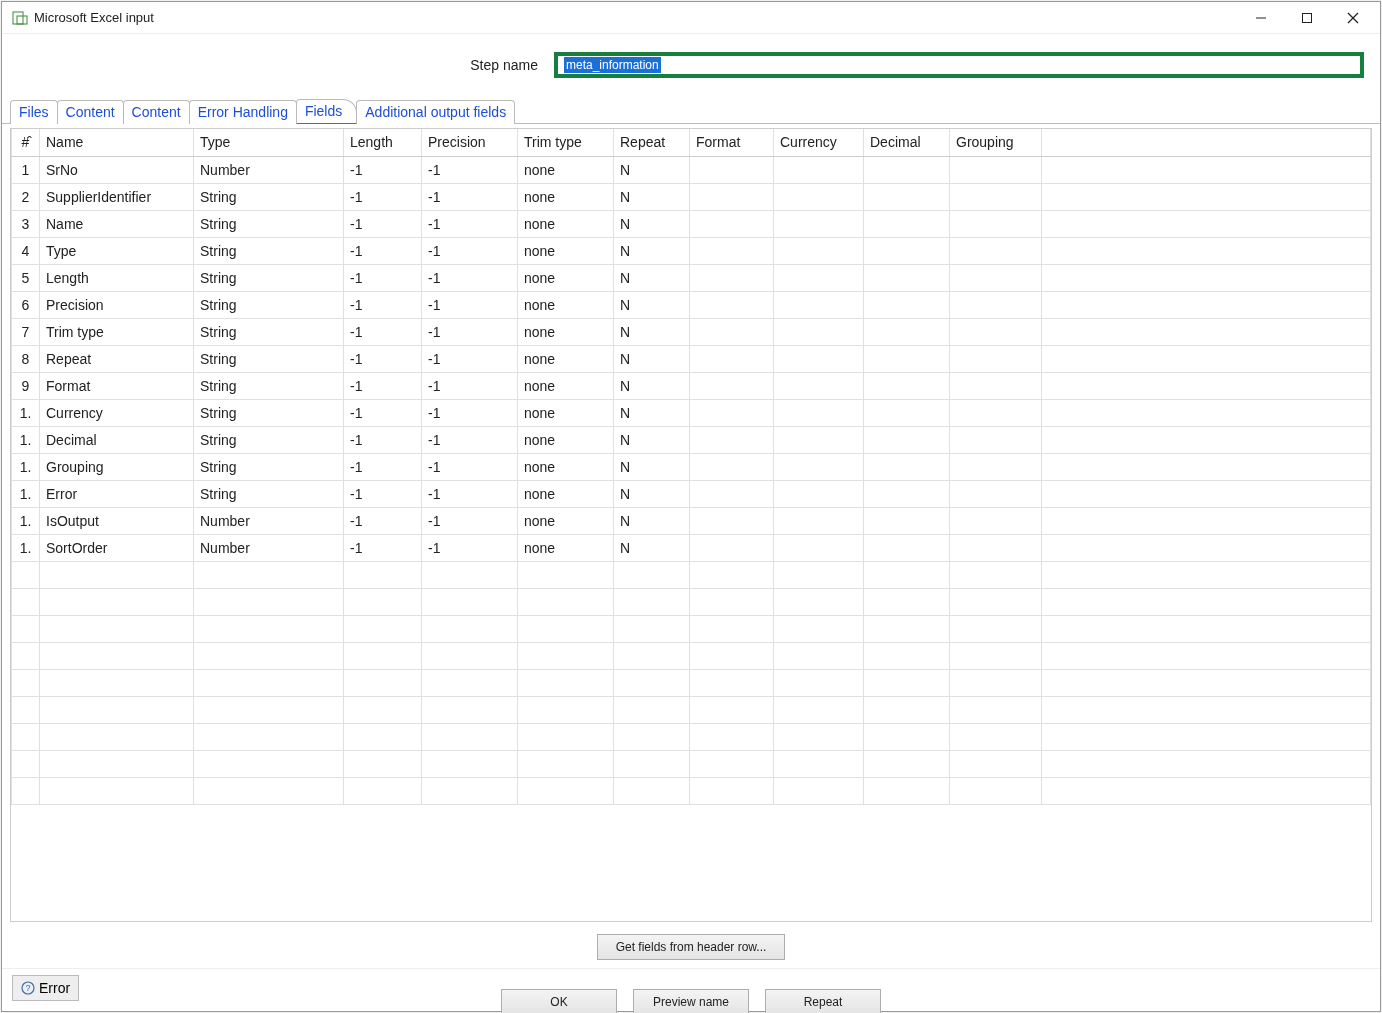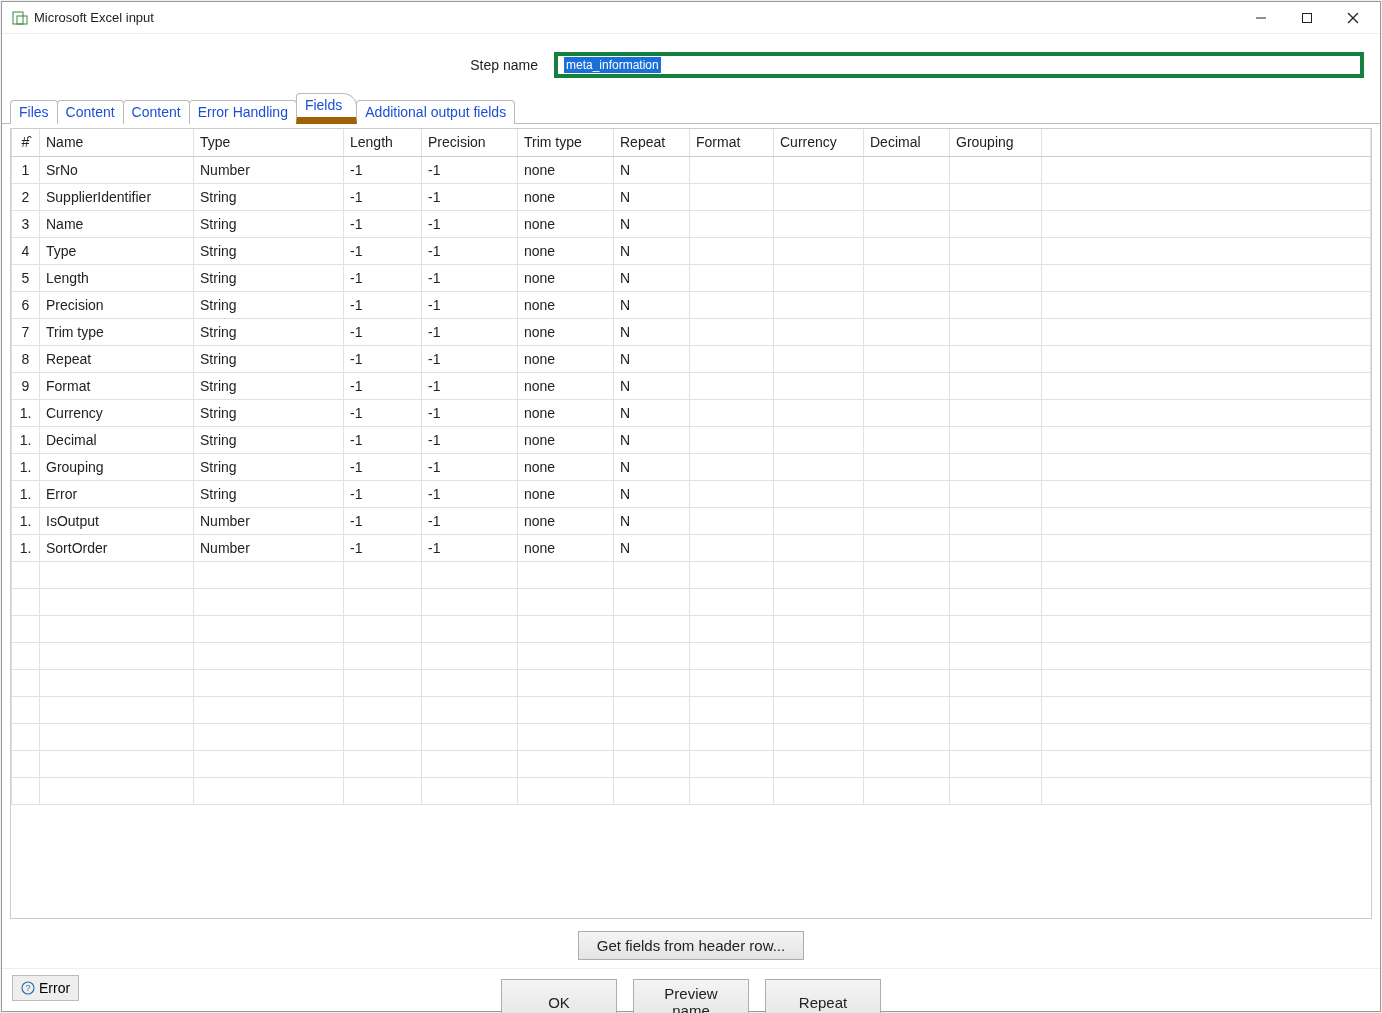--- a/index.html
+++ b/index.html
@@ -35,39 +35,39 @@
       display: flex; align-items: flex-end; padding: 0 8px; border-bottom: 1px solid #bbb;
       position: relative; height: 28px;
     }
     .tab {
       border: 1px solid #bbb; border-bottom: none;
       border-radius: 4px 4px 0 0; padding: 3px 8px 4px 8px; font-size: 14px;
       background: #fff; margin-right: -1px; position: relative; top: 1px;
       color: #1d4ed8; cursor: default;
     }
     .tab.active {
-      background: #fff; z-index: 2; border-bottom: 7px solid #a16207;
+      background: #fff; z-index: 2; border-bottom: 1px solid #a16207;
       border-top-right-radius: 14px 14px; padding-right: 14px;
     }
 
     .grid-wrap { flex: 1; overflow: auto; border: 1px solid #ccc; margin: 4px 8px 6px 8px; }
     table.grid { border-collapse: collapse; width: 100%; table-layout: fixed; }
     .grid th, .grid td {
       border: 1px solid #e0e0e0; font-size: 14px; padding: 3px 6px;
       text-align: left; height: 27px; color: #222; white-space: nowrap; overflow: hidden;
     }
     .grid th { background: #fff; font-weight: 400; color: #222; border-top: none; }
     .grid th:first-child, .grid td:first-child { width: 26px; text-align: center; color: #222; }
     .grid th { border-bottom: 1px solid #ccc; }
     .grid td { border-top: none; }
 
     .below-grid { display:flex; justify-content:center; padding: 6px 0 8px 0; }
     .button {
       border: 1px solid #adadad; background: #e9e9e9; padding: 5px 18px;
-      font-size: 15px; color: #222; cursor: default;
+      font-size: 12px; color: #222; cursor: default;
       background: linear-gradient(#f4f4f4,#e4e4e4);
     }
 
     .footer {
       display: flex; align-items: center; padding: 6px 10px 10px 10px;
       border-top: 1px solid #eee; gap: 12px;
     }
     .help-btn {
       border: 1px solid #bbb; background: #eee; padding: 4px 8px;
       font-size: 14px; display: inline-flex; align-items: center; gap: 4px;

